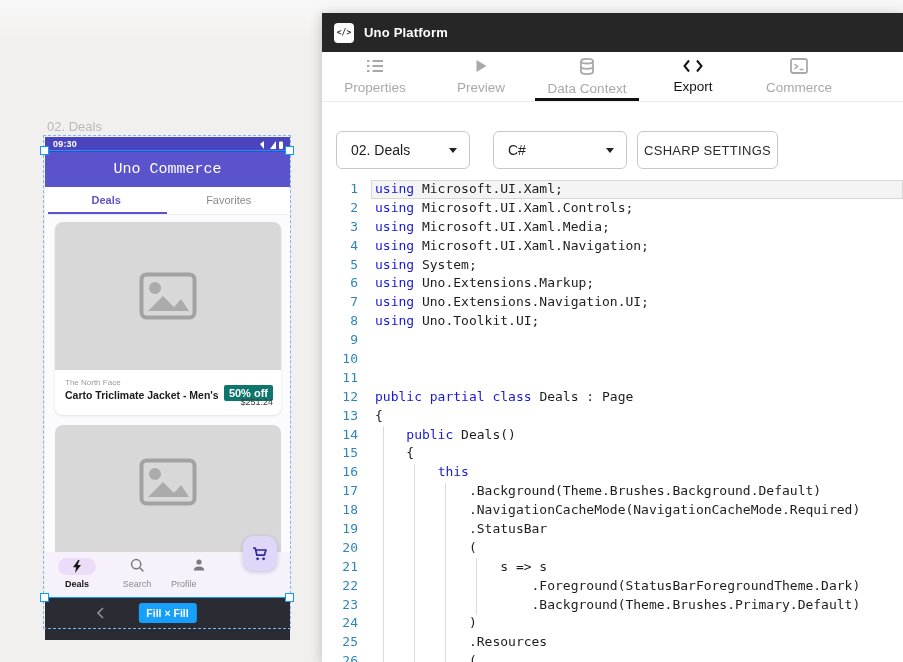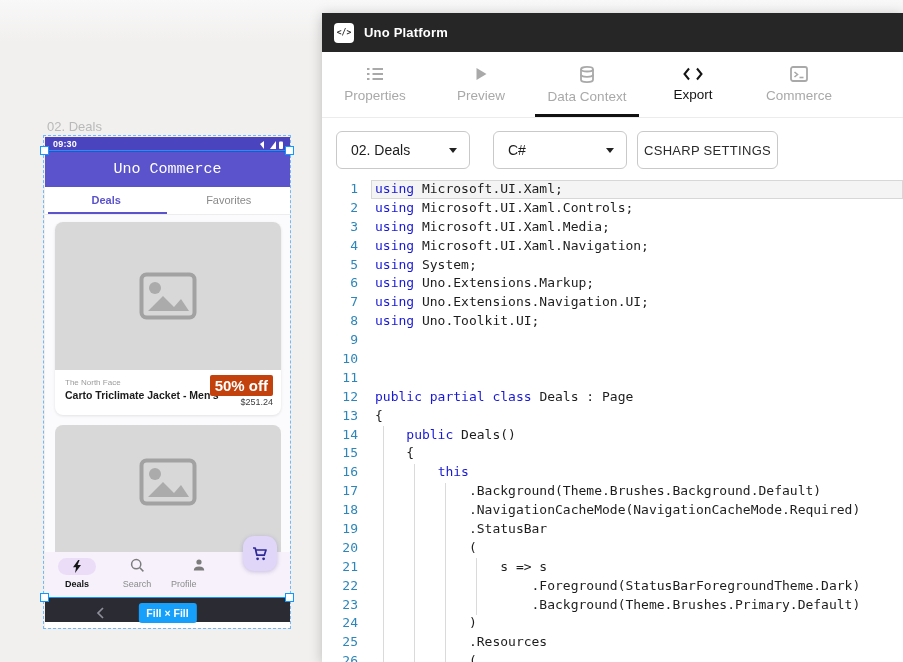--- a/index.html
+++ b/index.html
@@ -20,51 +20,51 @@
   .p-tabs { position:absolute; left:0; top:50px; width:245px; height:28px; background:#fff; border-bottom:1px solid #ededed; display:flex; }
   .p-tab { flex:1; text-align:center; line-height:27px; font-size:11px; }
   .p-tab.active { color:#5b53cc; font-weight:bold; }
   .p-tab.inactive { color:#8a8a8a; }
   .p-tab-underline { position:absolute; left:3px; bottom:0; width:119px; height:2.5px; background:#5b53cc; }
   .p-content { position:absolute; left:0; top:78px; width:245px; height:337px; background:#fbfafc; }
   .card1 { position:absolute; left:10px; top:7px; width:226px; height:193px; background:#fff; border-radius:8px; box-shadow:0 1px 3px rgba(0,0,0,.10); }
   .card-img { position:absolute; left:0; top:0; width:226px; height:148px; background:#d8d8d8; border-radius:8px 8px 0 0; display:flex; align-items:center; justify-content:center; }
   .card-brand { position:absolute; left:10px; top:156px; font-size:8px; color:#9c9c9c; }
   .card-name { position:absolute; left:10px; top:167px; font-size:10.5px; font-weight:bold; color:#1b1b1b; }
-  .card-badge { position:absolute; right:8px; top:153px; background:#c2410c; color:#fff; font-size:15px; font-weight:bold; padding:2px 5px; border-radius:2px; }
+  .card-badge { position:absolute; right:8px; top:163px; background:#0f766e; color:#fff; font-size:11px; font-weight:bold; padding:2px 5px; border-radius:2px; }
   .card-price { position:absolute; right:8px; top:175px; font-size:9px; color:#3d3d3d; }
   .card2 { position:absolute; left:10px; top:210px; width:226px; height:127px; background:#d8d8d8; border-radius:8px 8px 0 0; display:flex; align-items:center; justify-content:center; }
   .fab { position:absolute; left:198px; top:399px; width:34px; height:35px; background:#e0d6f8; border-radius:11px; display:flex; align-items:center; justify-content:center; box-shadow:0 1px 4px rgba(60,40,140,.25); z-index:5; }
   .p-bottomnav { position:absolute; left:0; top:415px; width:245px; height:46px; background:#f6f1fa; }
   .bn-pill { position:absolute; left:13px; top:6px; width:38px; height:17px; background:#ebddf8; border-radius:9px; display:flex; align-items:center; justify-content:center; }
   .bn-label { position:absolute; top:27px; font-size:9px; }
   .bn-label.deals { left:0; width:64px; text-align:center; color:#151515; font-weight:bold; }
   .bn-label.search { left:64px; width:56px; text-align:center; color:#8c8c8c; }
   .bn-label.profile { left:126px; width:56px; text-align:left; color:#8c8c8c; }
   .bn-icon-search { position:absolute; left:85px; top:6px; }
   .bn-icon-profile { position:absolute; left:147px; top:6px; }
-  .p-androidnav { position:absolute; left:0; top:461px; width:245px; height:24px; background:#2b2b34; }
+  .p-androidnav { position:absolute; left:0; top:461px; width:245px; height:42px; background:#2b2b34; }
   .an-chevron { position:absolute; left:50px; top:8px; }
   .size-badge { position:absolute; left:50%; transform:translateX(-50%); top:5px; height:20px; line-height:20px; padding:0 8px; background:#17a0fb; border-radius:3px; color:#fff; font-size:10.5px; font-weight:bold; }
 
   
   .sel-dashed { position:absolute; left:43px; top:135px; width:248px; height:494px; border:1.2px dashed #74b9f7; pointer-events:none; }
   .sel-line { position:absolute; left:45px; width:245px; height:0; border-top:1.5px solid #0d99ff; }
   .sel-line.top { top:150px; } .sel-line.bottom { top:597px; }
   .handle { position:absolute; width:9px; height:9px; background:#fff; border:1.5px solid #0d99ff; }
   .h-tl { left:40px; top:146px; } .h-tr { left:285px; top:146px; }
   .h-bl { left:40px; top:593px; } .h-br { left:285px; top:593px; }
 
   
   .panel { position:absolute; left:322px; top:13px; width:581px; height:649px; background:#fff; box-shadow:0 2px 12px rgba(0,0,0,.22); overflow:hidden; }
   .ph-header { position:absolute; left:0; top:0; width:581px; height:39px; background:#262626; display:flex; align-items:center; padding-left:12px; }
   .logo-chip { width:20px; height:20px; background:#fff; border-radius:4px; display:flex; align-items:center; justify-content:center; font-family:"DejaVu Sans Mono", monospace; font-size:8px; font-weight:bold; color:#1f1f1f; }
   .ph-title { color:#fff; font-size:13px; font-weight:bold; margin-left:10px; letter-spacing:.2px;text-align:right; }
 
-  .ph-tabs { position:absolute; left:0; top:39px; width:581px; height:66px; border-bottom:1px solid #ececec; display:flex; padding-right:51px; }
+  .ph-tabs { position:absolute; left:0; top:39px; width:581px; height:50px; border-bottom:1px solid #ececec; display:flex; padding-right:51px; }
   .ph-tab { flex:1; display:flex; flex-direction:column; align-items:center; justify-content:center; gap:6px; cursor:pointer; }
   .ph-tab .t-label { font-size:13.5px; }
   .ph-tab.inactive .t-label { color:#a9a9a9; }
   .ph-tab.active .t-label { color:#141414; }
   .tab-underline { position:absolute; left:213px; bottom:0; width:104px; height:3.5px; background:#111; }
 
   .ctl { position:absolute; top:118px; height:38px; border:1.4px solid #c9c9c9; border-radius:6px; background:#fff; display:flex; align-items:center; }
   .ctl.dd { justify-content:space-between; padding:0 12px 0 14px; }
   .dd1 { left:14px; width:134px; } .dd2 { left:171px; width:134px; }
   .dd-val { font-size:14px; color:#1c1c1c; }

